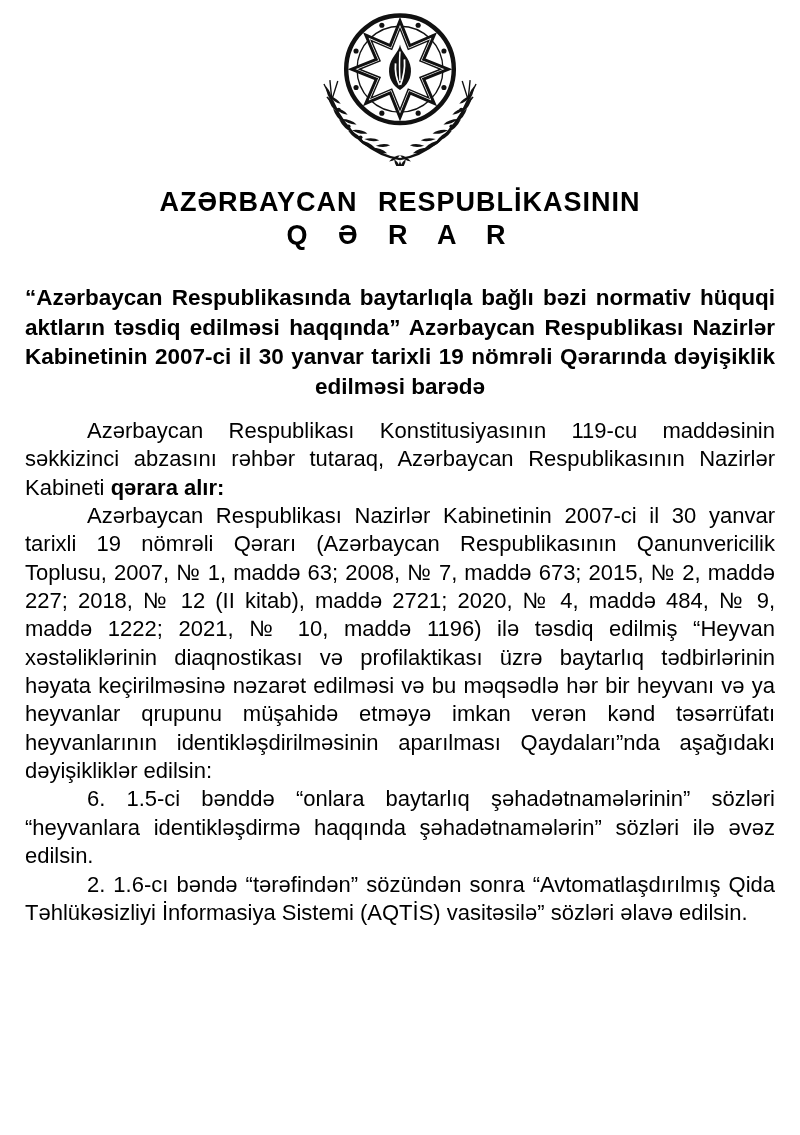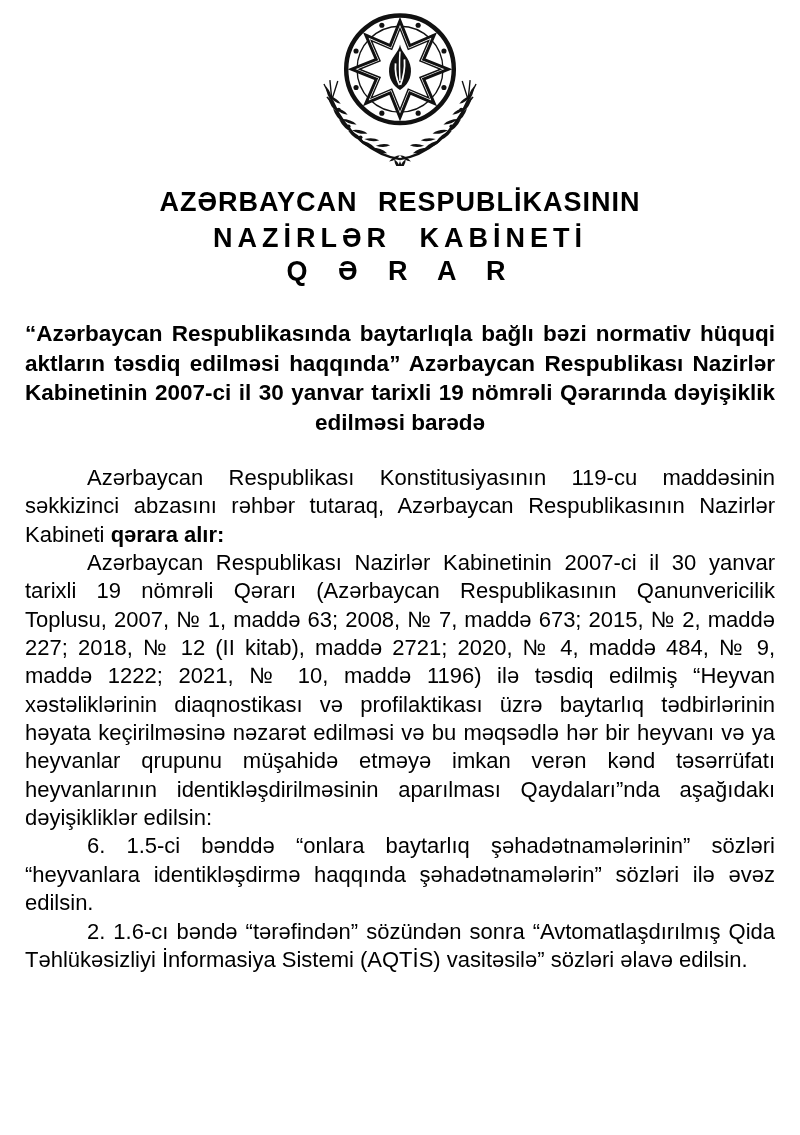--- a/index.html
+++ b/index.html
@@ -42,21 +42,21 @@
   }
   .doc-heading {
     margin: 33px 0 0 0;
     font-weight: bold;
     font-size: 22.5px;
     line-height: 29.5px;
     text-align: justify;
     text-align-last: center;
   }
   .body-text {
-    margin-top: 27px;
+    margin-top: 16px;
     font-size: 22px;
     line-height: 28.35px;
     text-align: justify;
   }
   .body-text p {
     margin: 0;
     text-indent: 62px;
   }
   .body-text b { font-weight: bold; }
 </style>
@@ -137,21 +137,20 @@
       <circle cx="18" cy="103" r="2"></circle>
       <circle cx="28" cy="120" r="2"></circle>
       <circle cx="40" cy="131" r="2"></circle>
       <circle cx="142" cy="103" r="2"></circle>
       <circle cx="132" cy="120" r="2"></circle>
     </g>
   </svg>
 
   <div class="org-title">
     <div class="org-line1">AZƏRBAYCAN RESPUBLİKASININ</div>
-    <div class="org-line2">NAZİRLƏR KABİNETİ</div>
   </div>
 
   <div class="doc-type">Q Ə R A R</div>
 
   <h1 class="doc-heading">“Azərbaycan Respublikasında baytarlıqla bağlı bəzi normativ hüquqi aktların təsdiq edilməsi haqqında” Azərbaycan Respublikası Nazirlər Kabinetinin 2007-ci il 30 yanvar tarixli 19 nömrəli Qərarında dəyişiklik edilməsi barədə</h1>
 
   <div class="body-text">
     <p><span>Azərbaycan Respublikası Konstitusiyasının 119-cu maddəsinin səkkizinci abzasını rəhbər tutaraq, Azərbaycan Respublikasının Nazirlər Kabineti </span><b>qərara alır:</b></p>
     <p>Azərbaycan Respublikası Nazirlər Kabinetinin 2007-ci il 30 yanvar tarixli 19 nömrəli Qərarı (Azərbaycan Respublikasının Qanunvericilik Toplusu, 2007, № 1, maddə 63; 2008, № 7, maddə 673; 2015, № 2, maddə 227; 2018, № 12 (II kitab), maddə 2721; 2020, № 4, maddə 484, № 9, maddə 1222; 2021, № 10, maddə 1196) ilə təsdiq edilmiş “Heyvan xəstəliklərinin diaqnostikası və profilaktikası üzrə baytarlıq tədbirlərinin həyata keçirilməsinə nəzarət edilməsi və bu məqsədlə hər bir heyvanı və ya heyvanlar qrupunu müşahidə etməyə imkan verən kənd təsərrüfatı heyvanlarının identikləşdirilməsinin aparılması Qaydaları”nda aşağıdakı dəyişik­liklər edilsin:</p>
     <p>6. 1.5-ci bənddə “onlara baytarlıq şəhadətnamələrinin” sözləri “heyvanlara identikləşdirmə haqqında şəhadətnamələrin” sözləri ilə əvəz edilsin.</p>

